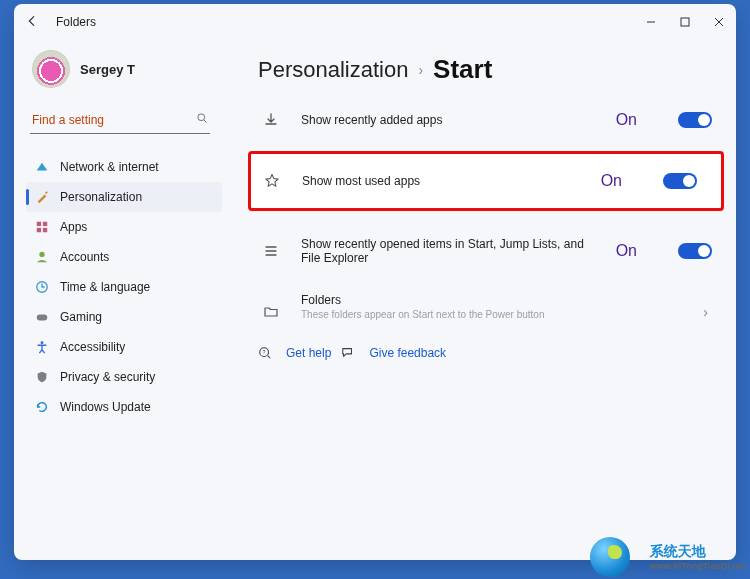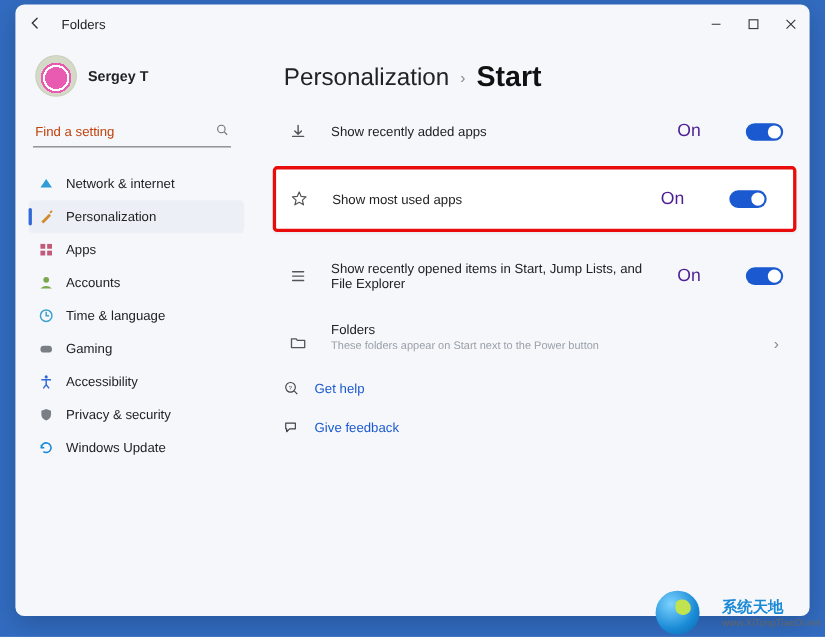--- a/index.html
+++ b/index.html
@@ -35,28 +35,28 @@
   .row { display: flex; align-items: center; padding: 12px 6px 12px 4px; gap: 21px; }
   .row .ricon { width: 18px; color:#555; display:flex; align-items:center; justify-content:center; }
   .row .rlabel { font-size: 12px; color: #222; flex: 1; }
   .row .rsub { font-size: 10px; color: #9aa0a8; margin-top:2px; filter: blur(.3px);}
   .row .state { font-size: 16px; color: #4c1d95; margin-right: 20px; }
   .toggle { width: 34px; height: 16px; border-radius: 8px; background:#1a59d0; position:relative; }
   .toggle::after{ content:""; position:absolute; right:2px; top:2px; width:12px; height:12px; background:#fff; border-radius:50%; }
   .chev { color:#888; font-size:14px; padding:0 4px;}
   .highlight { border: 3px solid #e80c0c; border-radius: 4px; background:#fff; box-shadow: 0 1px 2px rgba(0,0,0,.04); margin: 10px -6px 14px -10px; }
   .highlight .row{ padding:18px 24px 18px 12px;}
-  .links { margin-top: 14px; display:flex; flex-direction:column; gap:22px; }
+  .links { margin-top: 14px; display:flex; flex-direction:row; gap:10px; }
   .link { display:flex; align-items:center; gap:12px; font-size:12px; color:#1a59d0; cursor:pointer; }
   .link .lico{ width:16px; color:#3a3f47; display:flex;}
   .watermark { position: absolute; right: 4px; bottom: 2px; display: flex; align-items: center; gap: 20px; font-size: 14px; font-weight:700; }
   .watermark .globe{ width:40px; height:40px; border-radius:50%; background: radial-gradient(circle at 35% 30%, #7cd3ff, #1a8ad6 60%, #0a64a8); position:relative;}
   .watermark .globe::after{content:""; position:absolute; left:18px; top:8px; width:14px; height:14px; background:#c0e34f; border-radius:40% 60% 50% 50%;}
   .watermark .txt{ color:#1a8ad6;}
-  .watermark .sub{ font-size:9px; color:#666; font-weight:400; display:block;}
+  .watermark .sub{ font-size:9px; color:#666; font-weight:700; display:block;}
 </style>
 </head>
 <body>
 
 <div class="window">
   <div class="titlebar">
     <div class="back">
       <svg viewBox="0 0 16 16" width="14" height="14">
           <path d="M10 3 L5 8 L10 13" stroke="#333" stroke-width="1.4" fill="none" stroke-linecap="round"></path>
         </svg>

